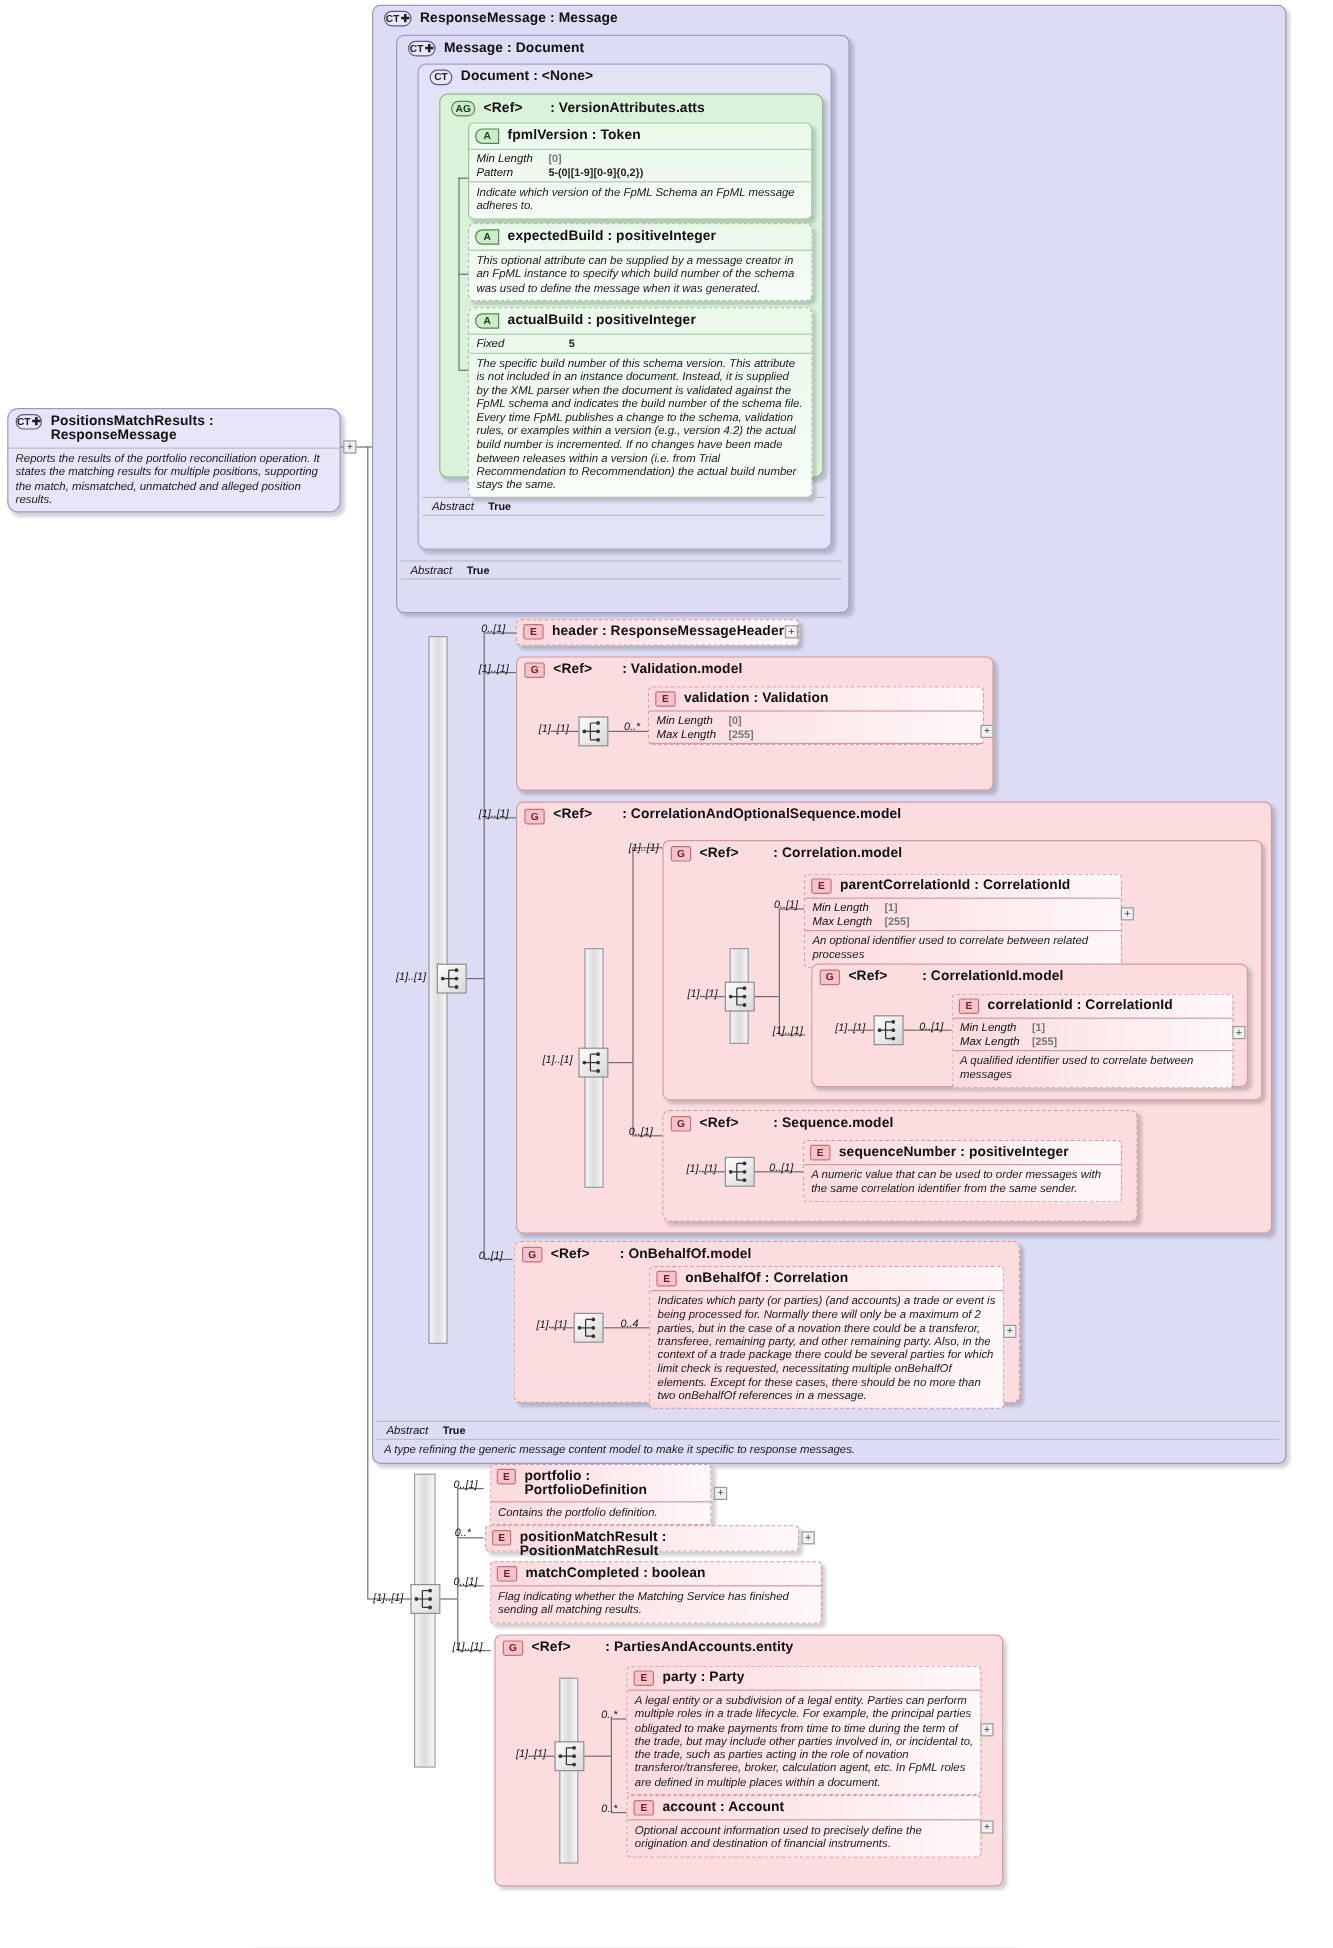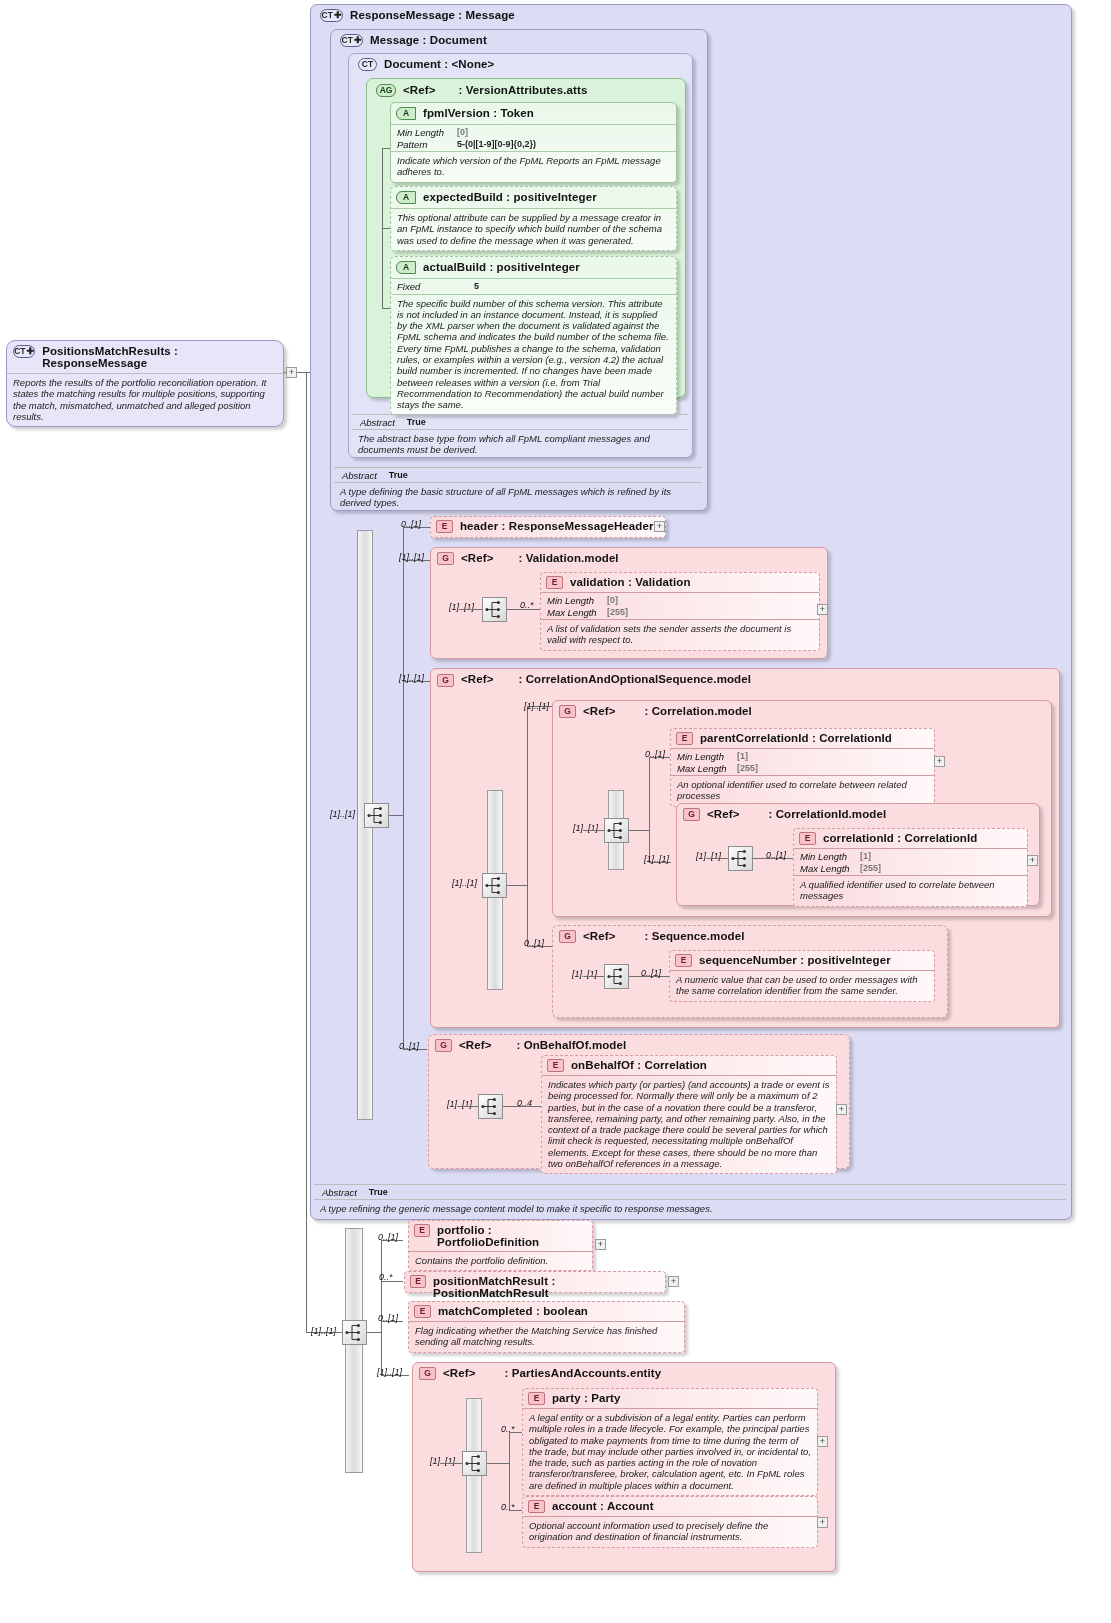--- a/index.html
+++ b/index.html
@@ -139,21 +139,21 @@
       <span class="nm">fpmlVersion : Token</span>
     </div>
     <div class="sep-grn"></div>
     <div class="facets">
       <span>Min Length</span>
       <span class="v">[0]</span>
       <span>Pattern</span>
       <span class="vp">5-(0|[1-9][0-9]{0,2})</span>
     </div>
     <div class="sep-grn"></div>
-    <div class="doc">Indicate which version of the FpML Reports an FpML message adheres to.</div>
+    <div class="doc">Indicate which version of the FpML Schema an FpML message adheres to.</div>
   </div>
 
   <div class="attr-box dashed shadow" style="position:absolute; left:390px; top:186px; width:287px;">
     <div class="hdr" style="padding-left:5px;">
       <span class="tag tag-a">A</span>
       <span class="nm">expectedBuild : positiveInteger</span>
     </div>
     <div class="sep-grn"></div>
     <div class="doc">This optional attribute can be supplied by a message creator in an FpML instance to specify which build number of the schema was used to define the message when it was generated.</div>
   </div>
@@ -172,31 +172,29 @@
     <div class="doc">The specific build number of this schema version. This attribute is not included in an instance document. Instead, it is supplied by the XML parser when the document is validated against the FpML schema and indicates the build number of the schema file. Every time FpML publishes a change to the schema, validation rules, or examples within a version (e.g., version 4.2) the actual build number is incremented. If no changes have been made between releases within a version (i.e. from Trial Recommendation to Recommendation) the actual build number stays the same.</div>
   </div>
 
   <div style="position:absolute; left:352px; top:414px; width:336px;">
     <div class="sep"></div>
     <div class="abstract-row">
       <span class="lbl">Abstract</span>
       <span class="val">True</span>
     </div>
     <div class="sep"></div>
-    <div class="doc">The abstract base type from which all FpML compliant messages and documents must be derived.</div>
   </div>
 
   <div style="position:absolute; left:334px; top:467px; width:368px;">
     <div class="sep"></div>
     <div class="abstract-row">
       <span class="lbl">Abstract</span>
       <span class="val">True</span>
     </div>
     <div class="sep"></div>
-    <div class="doc">A type defining the basic structure of all FpML messages which is refined by its derived types.</div>
   </div>
 
   <div class="vbar" style="left:357px; top:530px; width:16px; height:590px;"></div>
   <div class="seq" style="left:364px; top:803px;">
     <svg width="23" height="23" viewBox="0 0 23 23">
       <circle cx="4" cy="11.5" r="1.6" fill="#333"></circle>
       <line x1="5.5" y1="11.5" x2="9" y2="11.5" stroke="#333" stroke-width="1"></line>
       <line x1="9" y1="4.5" x2="9" y2="18.5" stroke="#333" stroke-width="1"></line>
       <line x1="9" y1="4.5" x2="14" y2="4.5" stroke="#333" stroke-width="1"></line>
       <line x1="9" y1="11.5" x2="14" y2="11.5" stroke="#333" stroke-width="1"></line>
@@ -254,21 +252,20 @@
       <span class="nm">validation : Validation</span>
     </div>
     <div class="sep-red"></div>
     <div class="facets">
       <span>Min Length</span>
       <span class="v">[0]</span>
       <span>Max Length</span>
       <span class="v">[255]</span>
     </div>
     <div class="sep-red"></div>
-    <div class="doc">A list of validation sets the sender asserts the document is valid with respect to.</div>
   </div>
   <div class="plusbtn" style="left:817px; top:604px;">+</div>
 
   <div class="card" style="left:399px; top:673px;">[1]..[1]</div>
   <div class="grp-box shadow" style="position:absolute; left:430px; top:668px; width:630px; height:360px;">
     <div class="hdr" style="padding:4px 6px; align-items:flex-start;">
       <span class="tag tag-g" style="margin-top:1px;">G</span>
       <span class="nm">&lt;Ref&gt;</span>
       <span class="nm" style="margin-left:18px; max-width:300px; line-height:13px;">: CorrelationAndOptionalSequence.model</span>
     </div>

